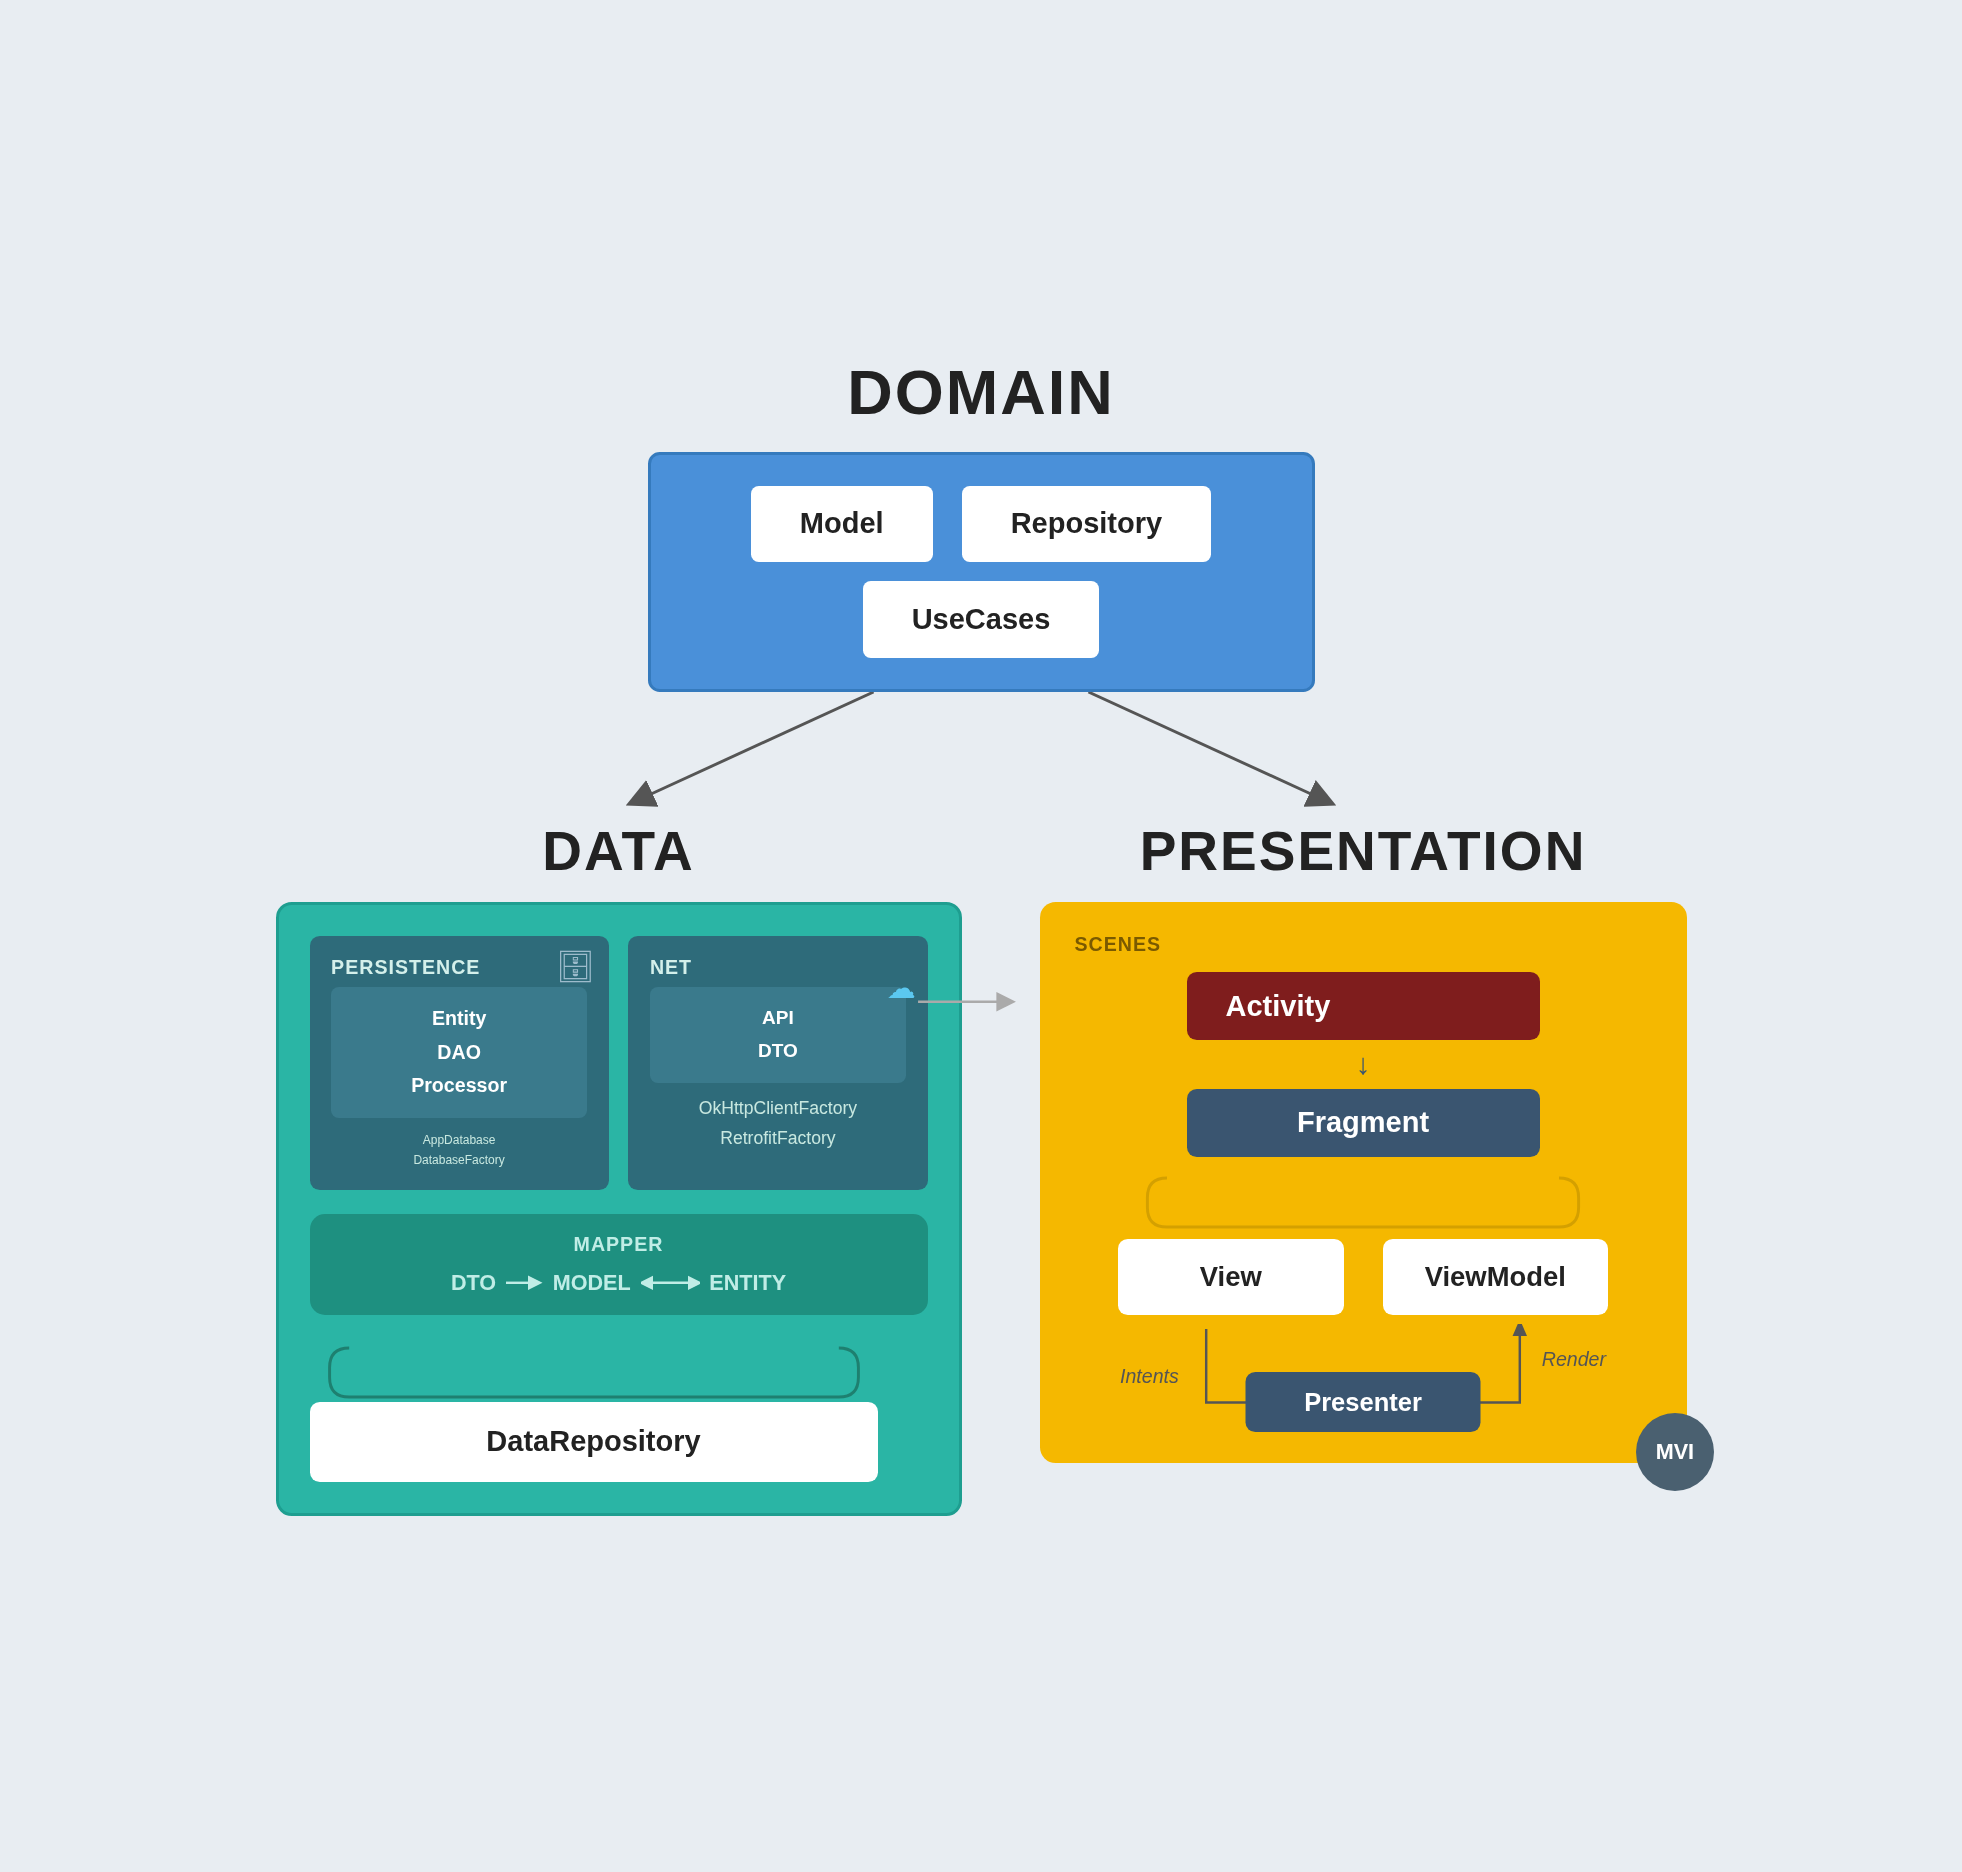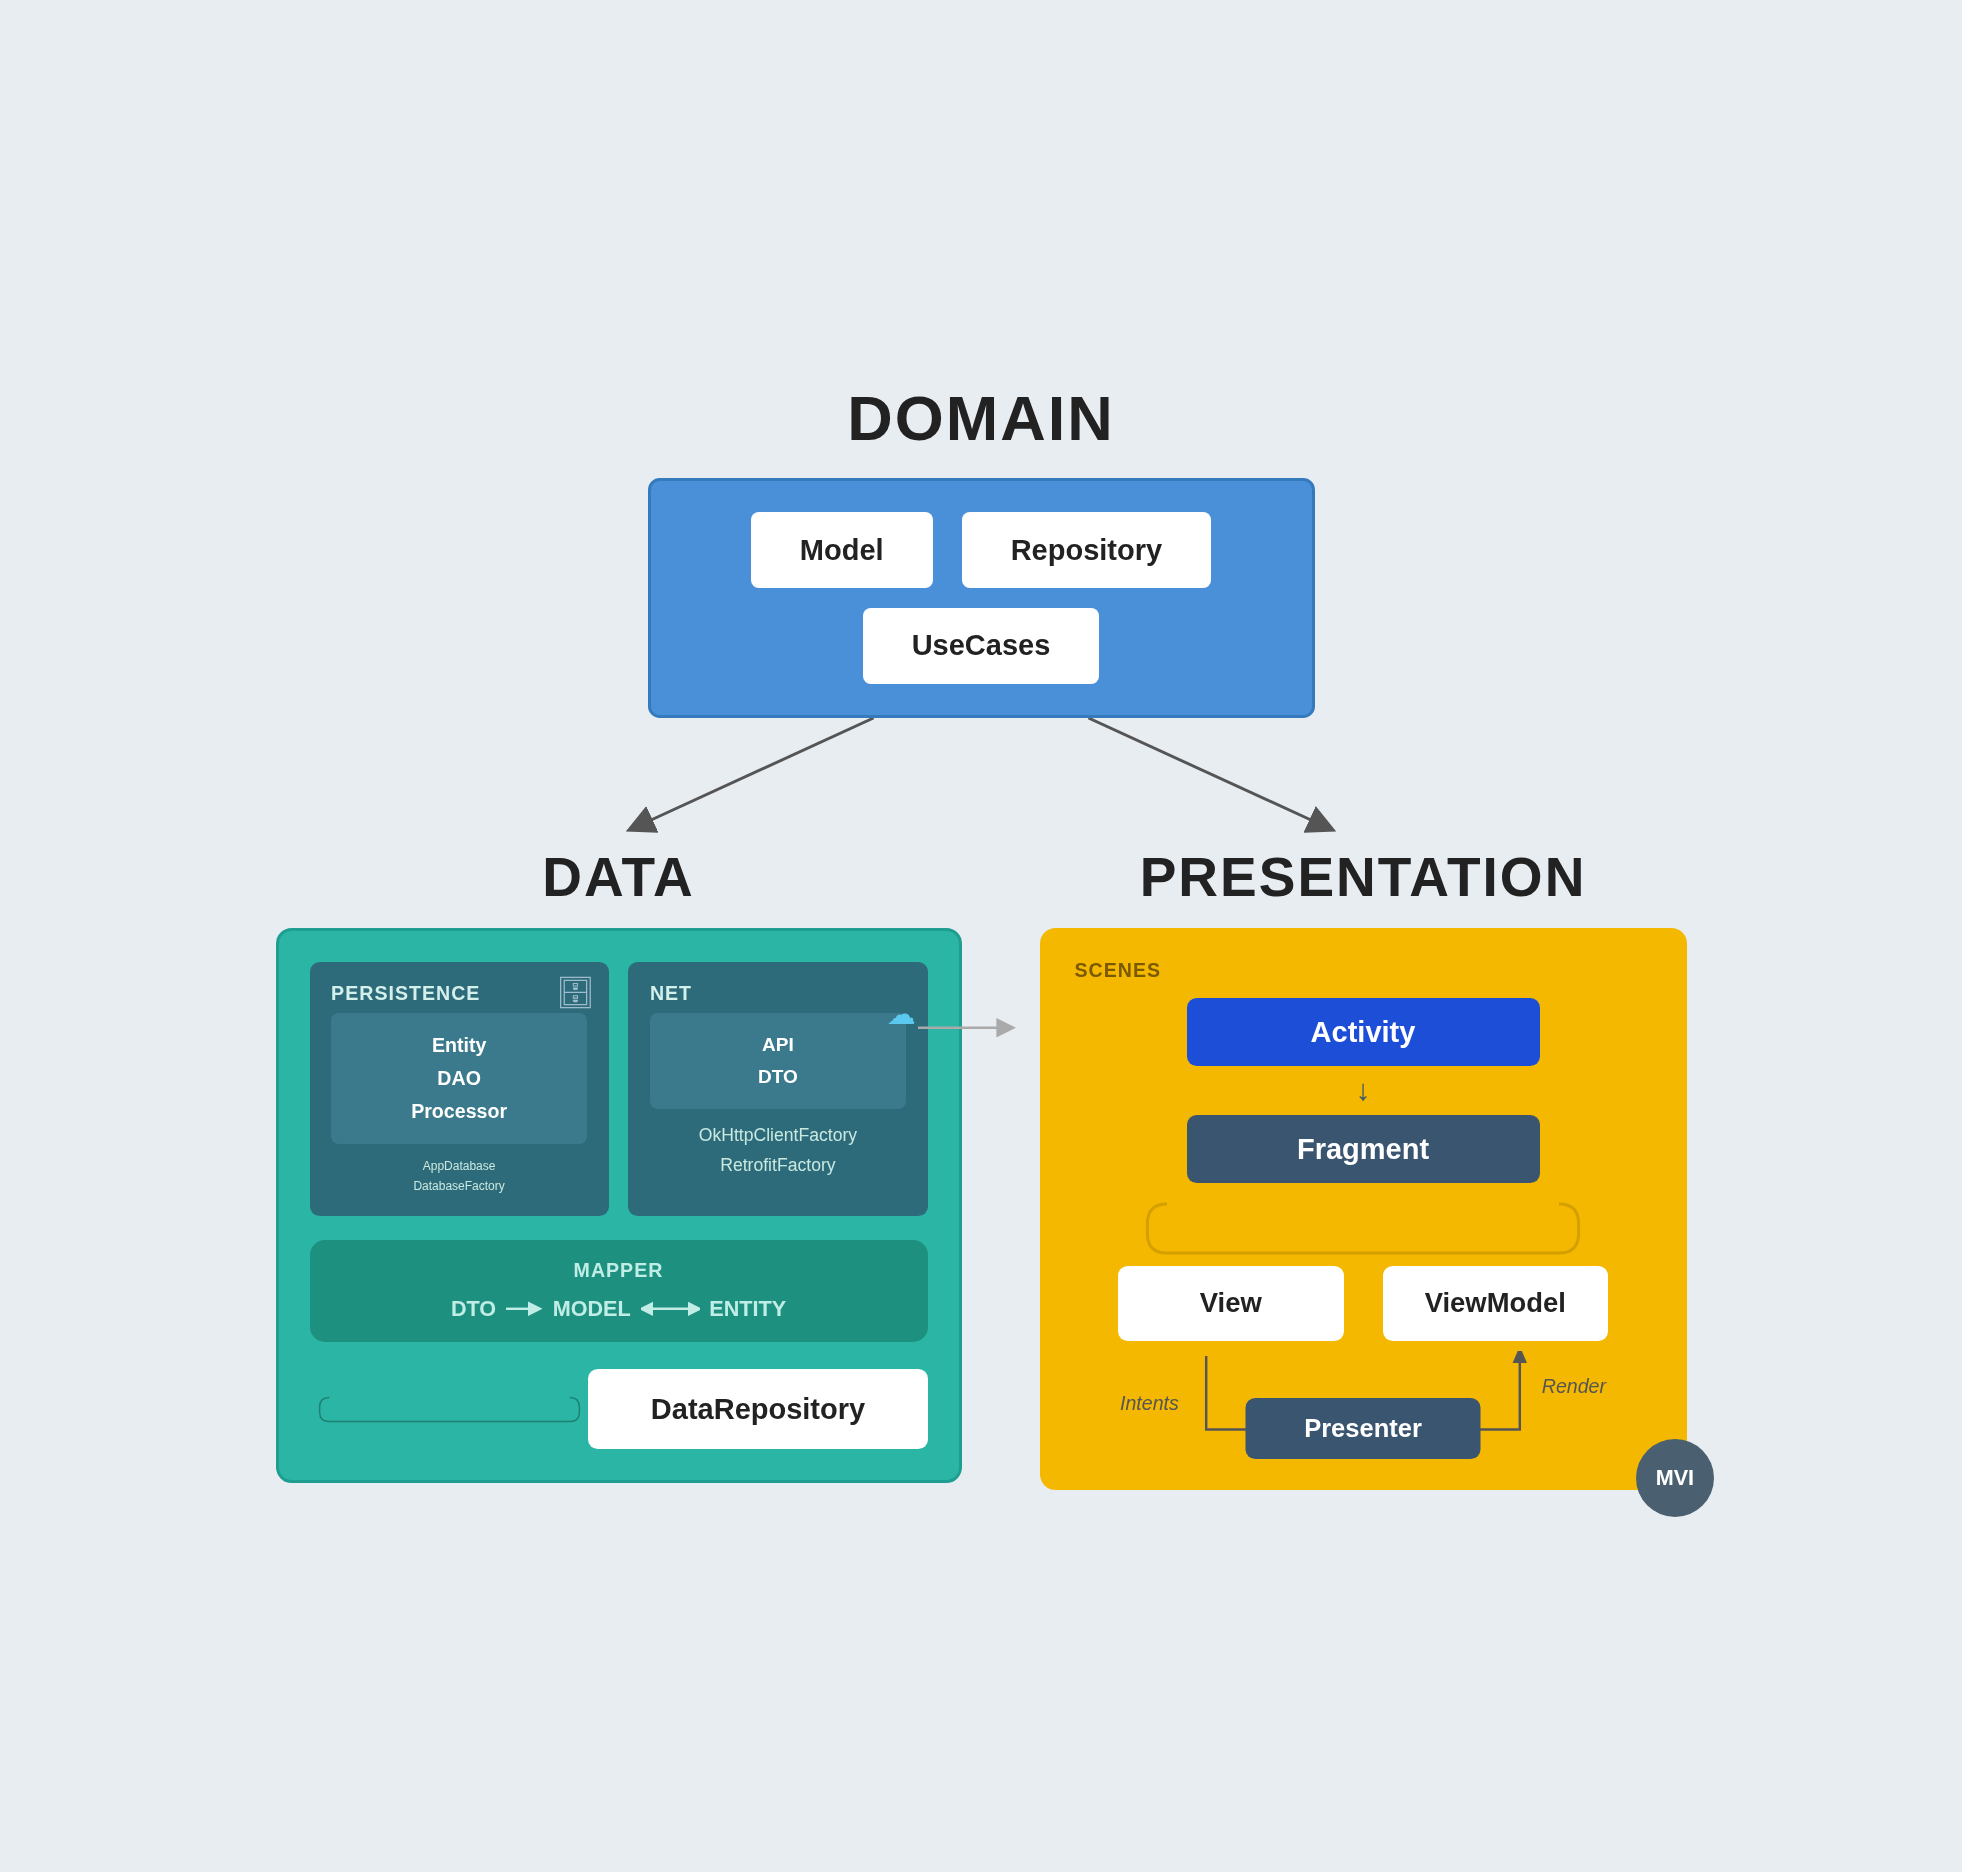--- a/index.html
+++ b/index.html
@@ -196,22 +196,21 @@
       justify-content: center;
       gap: 9.8px;
       font-size: 21.6px;
       font-weight: 700;
       color: #c0ede6;
     }
 
     
     .brace-repo-container {
       display: flex;
-      flex-direction: row;
-      align-items: center;
+      flex-direction: column;
       margin-top: 3.9px;
     }
     .brace-svg {
       width: 568px;
       height: 59px;
     }
     .data-repo-box {
       background: white;
       border-radius: 9.8px;
       padding: 23.5px 59px;
@@ -241,28 +240,28 @@
     }
     .scenes-label {
       font-size: 19.6px;
       font-weight: 800;
       color: #7a5a00;
       letter-spacing: 1px;
       margin-bottom: 15.7px;
       align-self: flex-start;
     }
     .scene-activity-box {
-      background: #1d4ed8;
+      background: #7f1d1d;
       border-radius: 9.8px;
       padding: 17.6px 39px;
       font-size: 29px;
       font-weight: 800;
       color: white;
       width: 353px;
-      text-align: center;
+      text-align: left;
       margin-bottom: 7.8px;
     }
     .down-arrow-small {
       font-size: 29px;
       color: #3a5570;
       margin-bottom: 7.8px;
     }
     .scene-fragment-box {
       background: #3a5570;
       border-radius: 9.8px;

